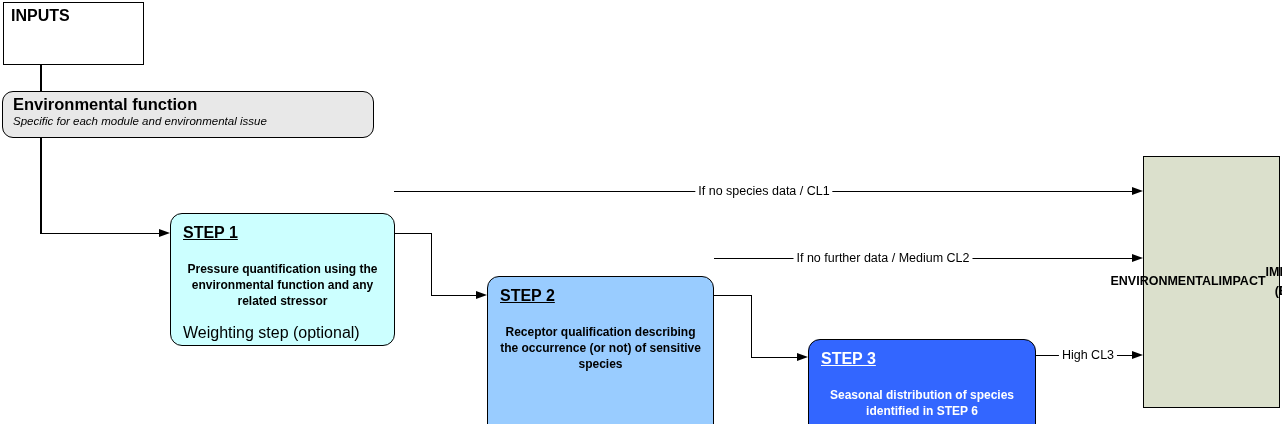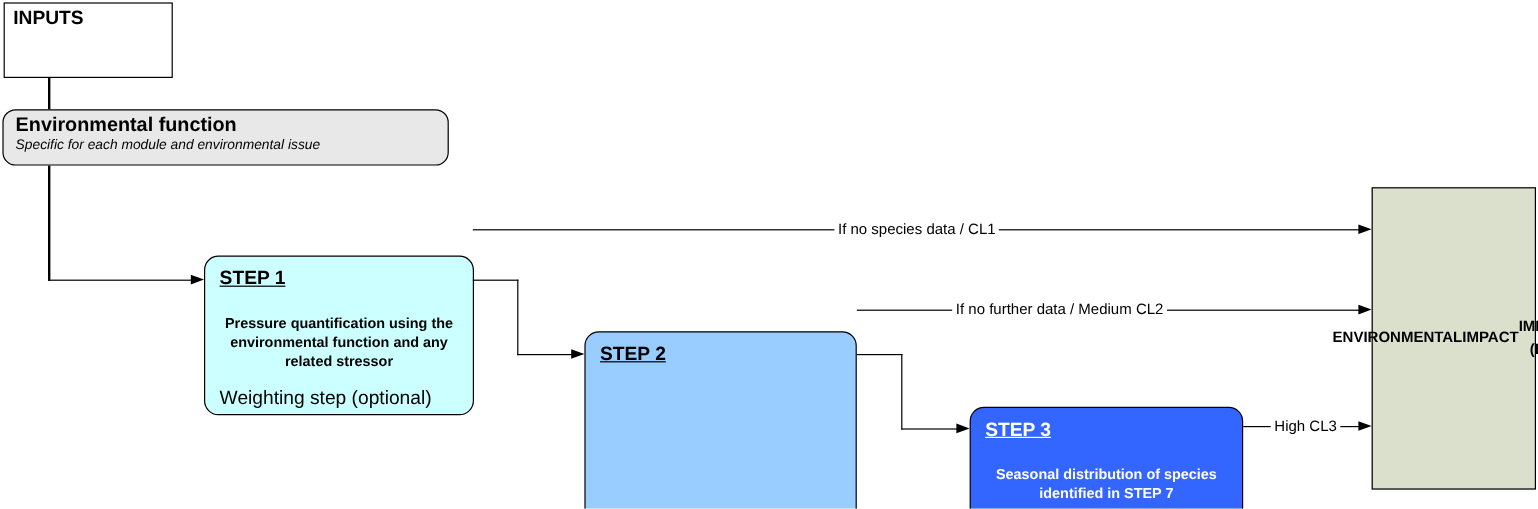--- a/index.html
+++ b/index.html
@@ -77,25 +77,26 @@
   </div>
 
   <div class="box step step1">
     <div class="step-title">STEP 1</div>
     <div class="step-body">Pressure quantification using the environmental function and any related stressor</div>
     <div class="step-note">Weighting step (optional)</div>
   </div>
 
   <div class="box step step2">
     <div class="step-title">STEP 2</div>
+    <div class="step-body">Receptor qualification describing the occurrence (or not) of sensitive species</div>
   </div>
 
   <div class="box step step3">
     <div class="step-title">STEP 3</div>
-    <div class="step-body">Seasonal distribution of species identified in STEP 7</div>
+    <div class="step-body">Seasonal distribution of species identified in STEP 6</div>
   </div>
 
   <div class="box eis-box">
     <div>ENVIRONMENTAL</div>
     <div>IMPACT</div>
     <div>IMPACT (EIS)</div>
   </div>
 
   <div class="vline" style="left:40px; top:65px; height:26px;"></div>
 

